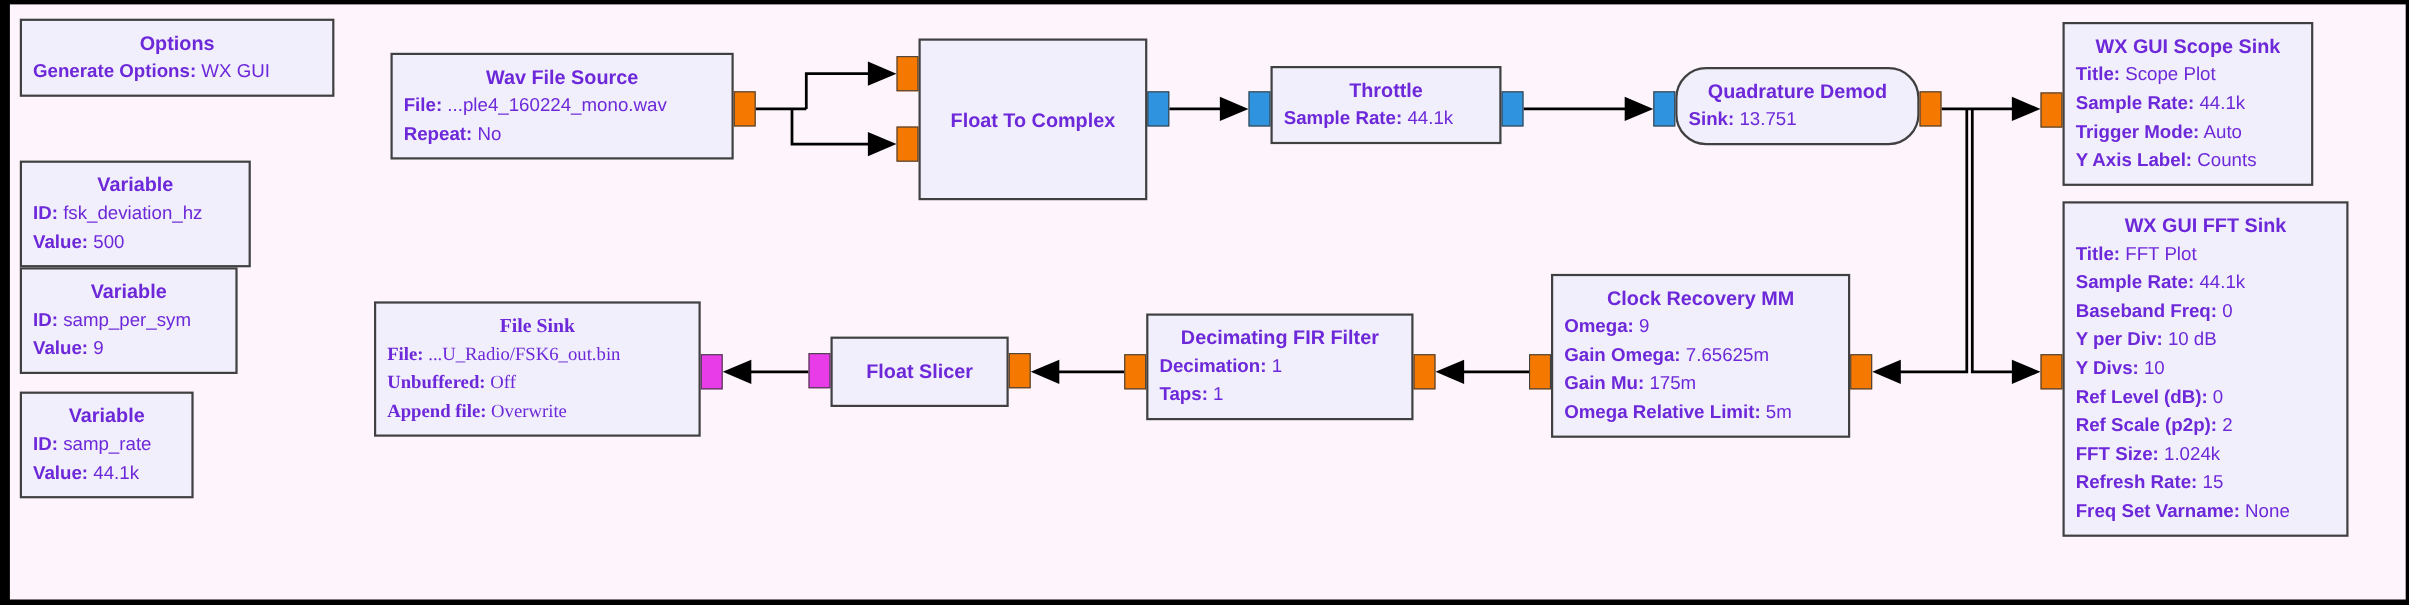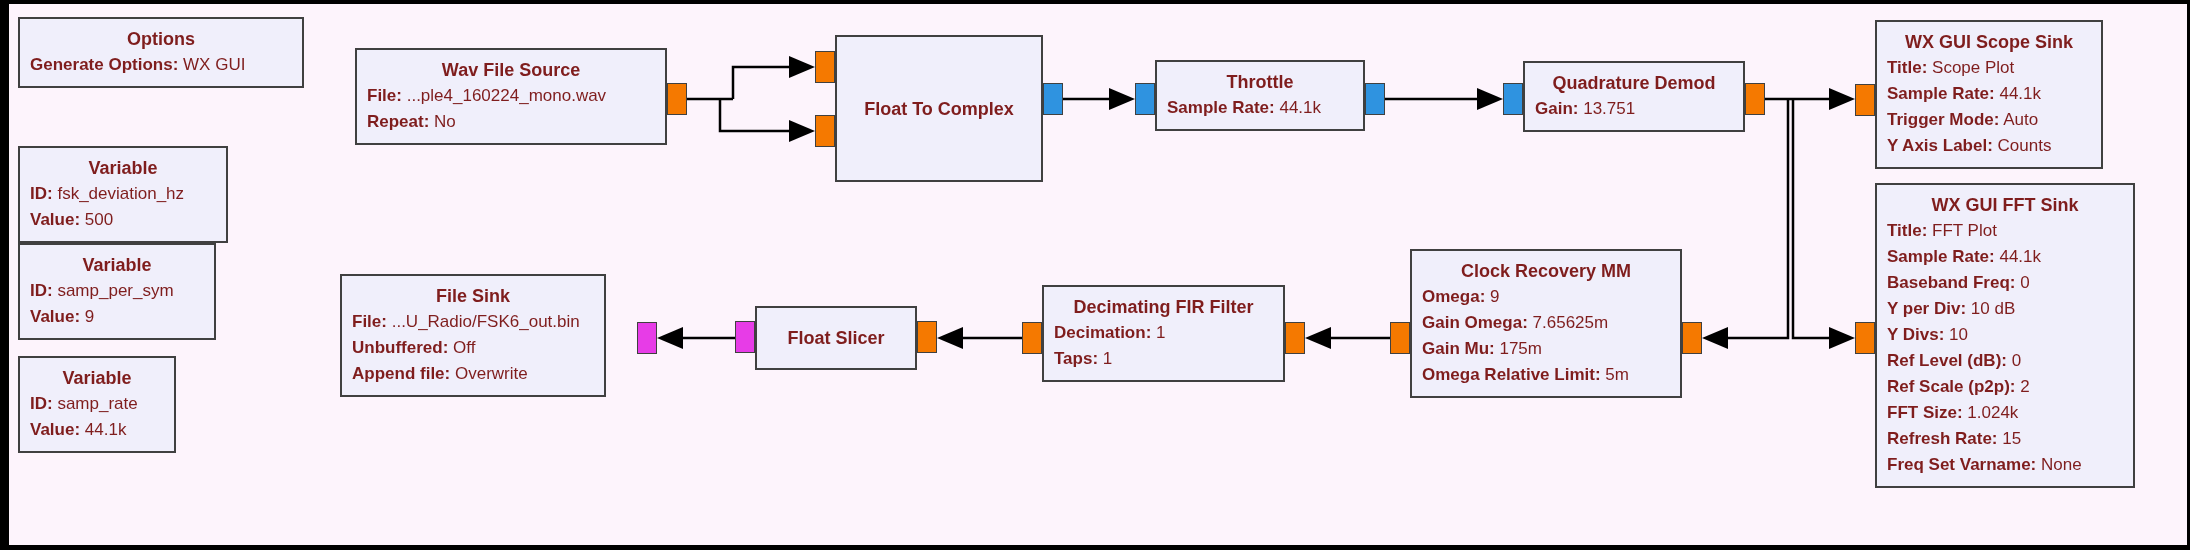--- a/index.html
+++ b/index.html
@@ -16,21 +16,21 @@
   }
   
   #coords{position:absolute;left:-9px;top:-4px;width:2190px;height:550px;}
   #wires{position:absolute;left:0;top:0;width:2190px;height:550px;}
   .block{
     position:absolute;
     box-sizing:border-box;
     background:var(--block-fill,#f0effb);
     border:2px solid var(--block-border,#404040);
     padding:7px 10px 8px 10px;
-    color:#7f1d1d;
+    color:#6d28d9;
   }
   .block.center{display:flex;flex-direction:column;justify-content:center;padding-top:0;padding-bottom:0;}
   .block .title{
     font-weight:bold;font-size:18px;line-height:26px;text-align:center;white-space:nowrap;
   }
   .block .param{font-size:17px;line-height:26px;white-space:nowrap;}
   .block .param .plabel{font-weight:bold;}
   .port{
     position:absolute;
     width:20px;height:32px;
@@ -98,23 +98,23 @@
         </div>
         <div class="port" style="left: 815px; top: 51px; background: rgb(245, 121, 0);"></div>
         <div class="port" style="left: 815px; top: 115px; background: rgb(245, 121, 0);"></div>
         <div class="port" style="left: 1043px; top: 83px; background: rgb(47, 147, 224);"></div>
         <div class="block" style="left: 1155px; top: 60px; width: 210px;">
           <div class="title">Throttle</div>
           <div class="param"><span class="plabel">Sample Rate:</span> <span>44.1k</span></div>
         </div>
         <div class="port" style="left: 1135px; top: 83px; background: rgb(47, 147, 224);"></div>
         <div class="port" style="left: 1365px; top: 83px; background: rgb(47, 147, 224);"></div>
-        <div class="block" style="left: 1523px; top: 61px; width: 222px;">
+        <div class="block" style="left: 1523px; top: 61px; width: 222px; border-radius: 28px;">
           <div class="title">Quadrature Demod</div>
-          <div class="param"><span class="plabel">Gain:</span> <span>13.751</span></div>
+          <div class="param"><span class="plabel">Sink:</span> <span>13.751</span></div>
         </div>
         <div class="port" style="left: 1503px; top: 83px; background: rgb(47, 147, 224);"></div>
         <div class="port" style="left: 1745px; top: 83px; background: rgb(245, 121, 0);"></div>
         <div class="block" style="left: 1875px; top: 20px; width: 228px;">
           <div class="title">WX GUI Scope Sink</div>
           <div class="param"><span class="plabel">Title:</span> <span>Scope Plot</span></div>
           <div class="param"><span class="plabel">Sample Rate:</span> <span>44.1k</span></div>
           <div class="param"><span class="plabel">Trigger Mode:</span> <span>Auto</span></div>
           <div class="param"><span class="plabel">Y Axis Label:</span> <span>Counts</span></div>
         </div>
@@ -147,21 +147,21 @@
           <div class="param"><span class="plabel">Decimation:</span> <span>1</span></div>
           <div class="param"><span class="plabel">Taps:</span> <span>1</span></div>
         </div>
         <div class="port" style="left: 1022px; top: 322px; background: rgb(245, 121, 0);"></div>
         <div class="port" style="left: 1285px; top: 322px; background: rgb(245, 121, 0);"></div>
         <div class="block center" style="left: 755px; top: 306px; width: 162px; height: 64px;">
           <div class="title">Float Slicer</div>
         </div>
         <div class="port" style="left: 735px; top: 321px; background: rgb(231, 60, 231);"></div>
         <div class="port" style="left: 917px; top: 321px; background: rgb(245, 121, 0);"></div>
-        <div class="block" style="left: 340px; top: 274px; width: 266px;">
+        <div class="block" style="left: 340px; top: 274px; width: 297px; font-family: Liberation Serif, serif;">
           <div class="title">File Sink</div>
           <div class="param"><span class="plabel">File:</span> <span>...U_Radio/FSK6_out.bin</span></div>
           <div class="param"><span class="plabel">Unbuffered:</span> <span>Off</span></div>
           <div class="param"><span class="plabel">Append file:</span> <span>Overwrite</span></div>
         </div>
         <div class="port" style="left: 637px; top: 322px; background: rgb(231, 60, 231);"></div>
       </div>
   </div>
 </div>
 

